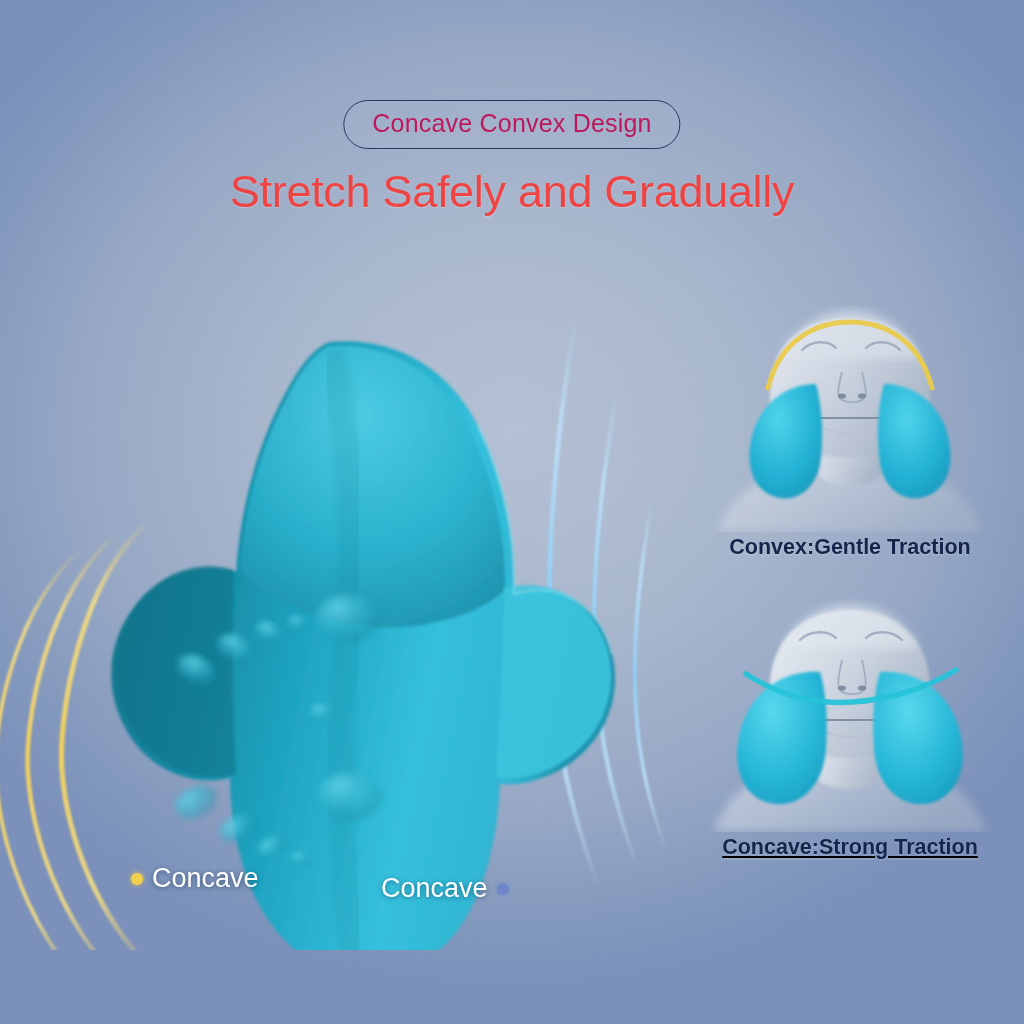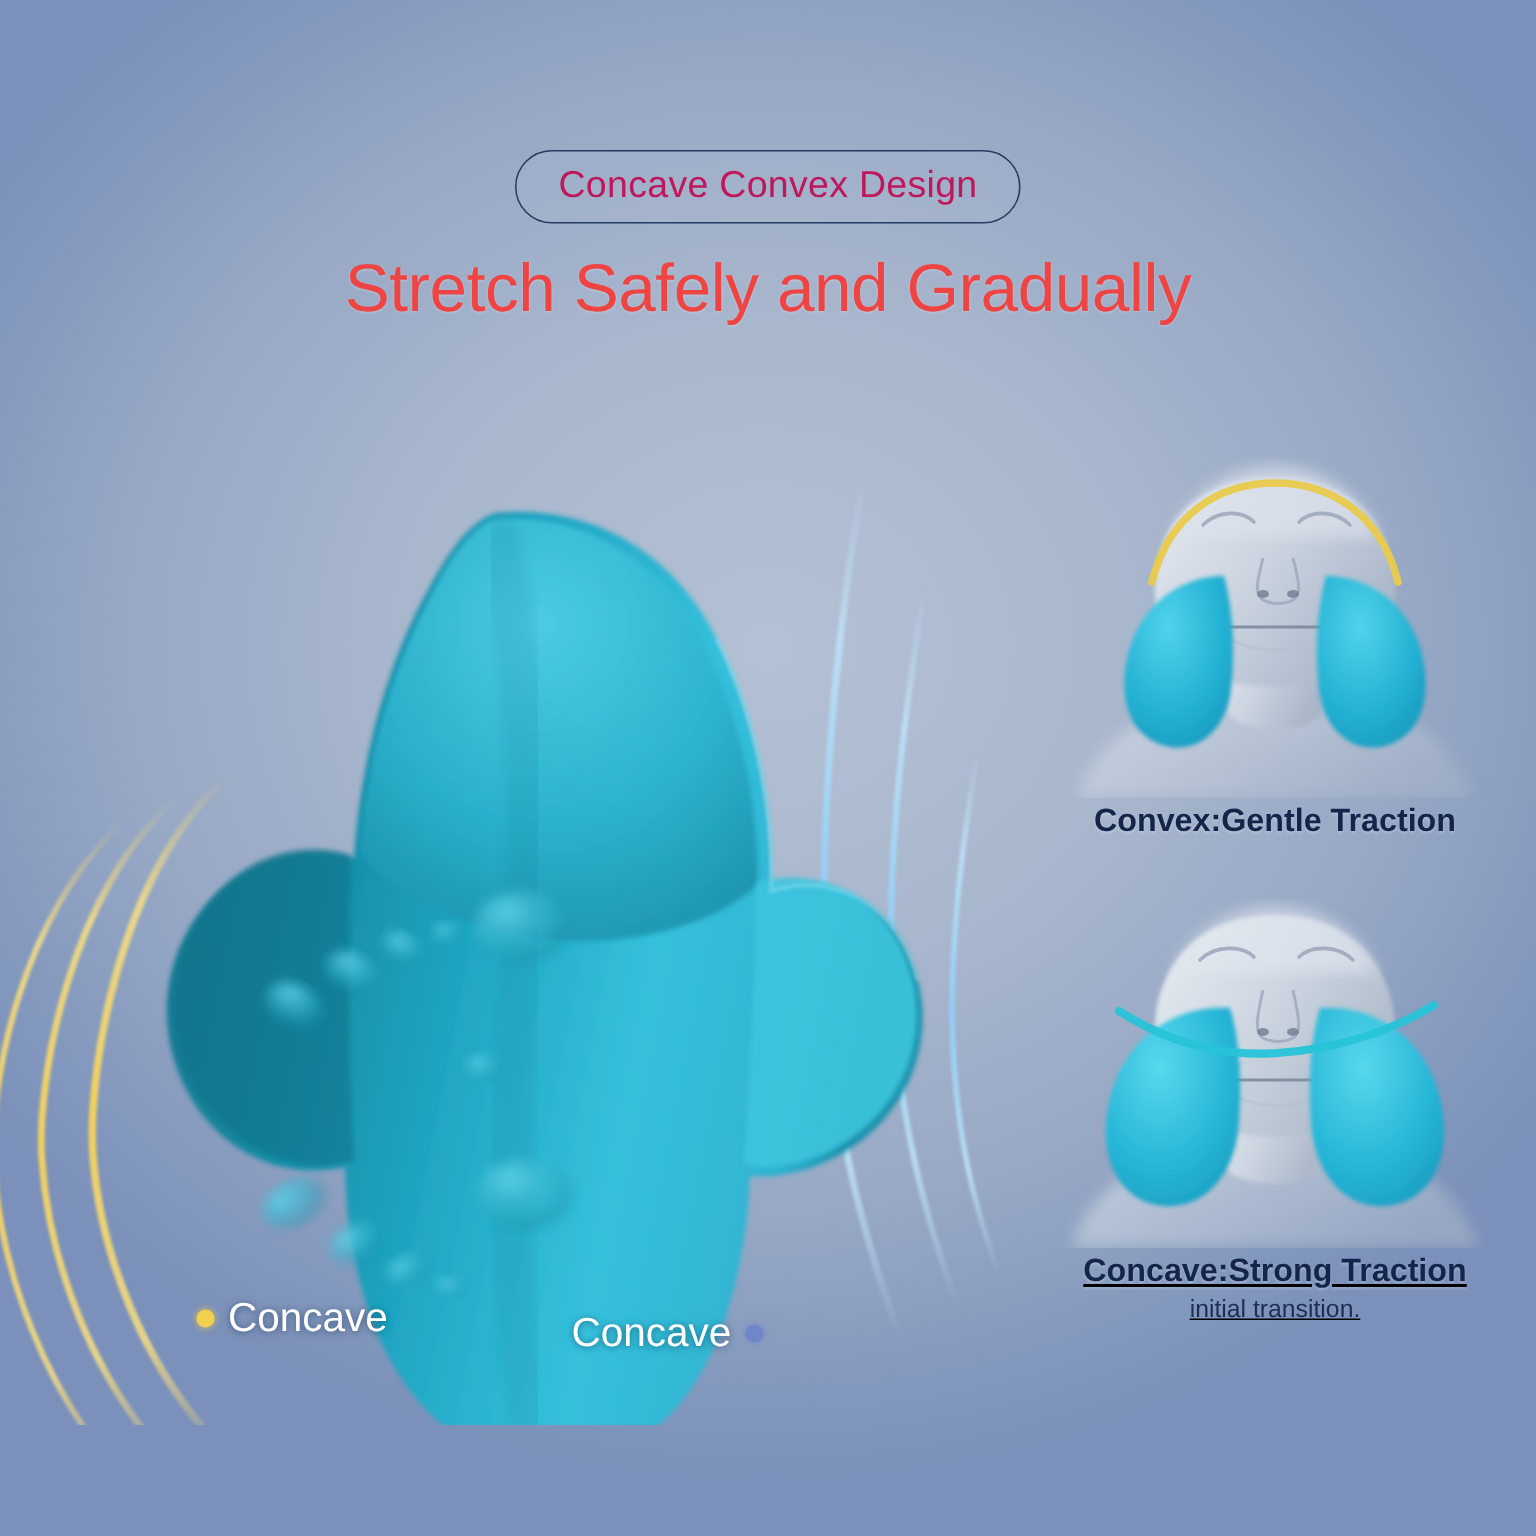--- a/index.html
+++ b/index.html
@@ -293,16 +293,15 @@
         <path d="M 204 76 C 242 74, 274 96, 284 136 C 294 178, 276 206, 248 208
                  C 220 210, 200 186, 198 152 C 196 122, 198 96, 204 76 Z" fill="url(#pilB)" filter="url(#fsoftB)"></path>
       </g>
 
       <path d="M 70 78 C 110 104, 150 108, 176 106 C 208 104, 248 94, 280 74" fill="none" stroke="#27c3d8" stroke-width="5.5" stroke-linecap="round" opacity="0.95"></path>
     </svg>
   </div>
   <div class="cap">
     <div class="cap-title">Concave:Strong Traction</div>
     <div class="cap-sub">
-      <span>initial transition.</span>
     </div>
   </div>
 </div>
 
 </body></html>

